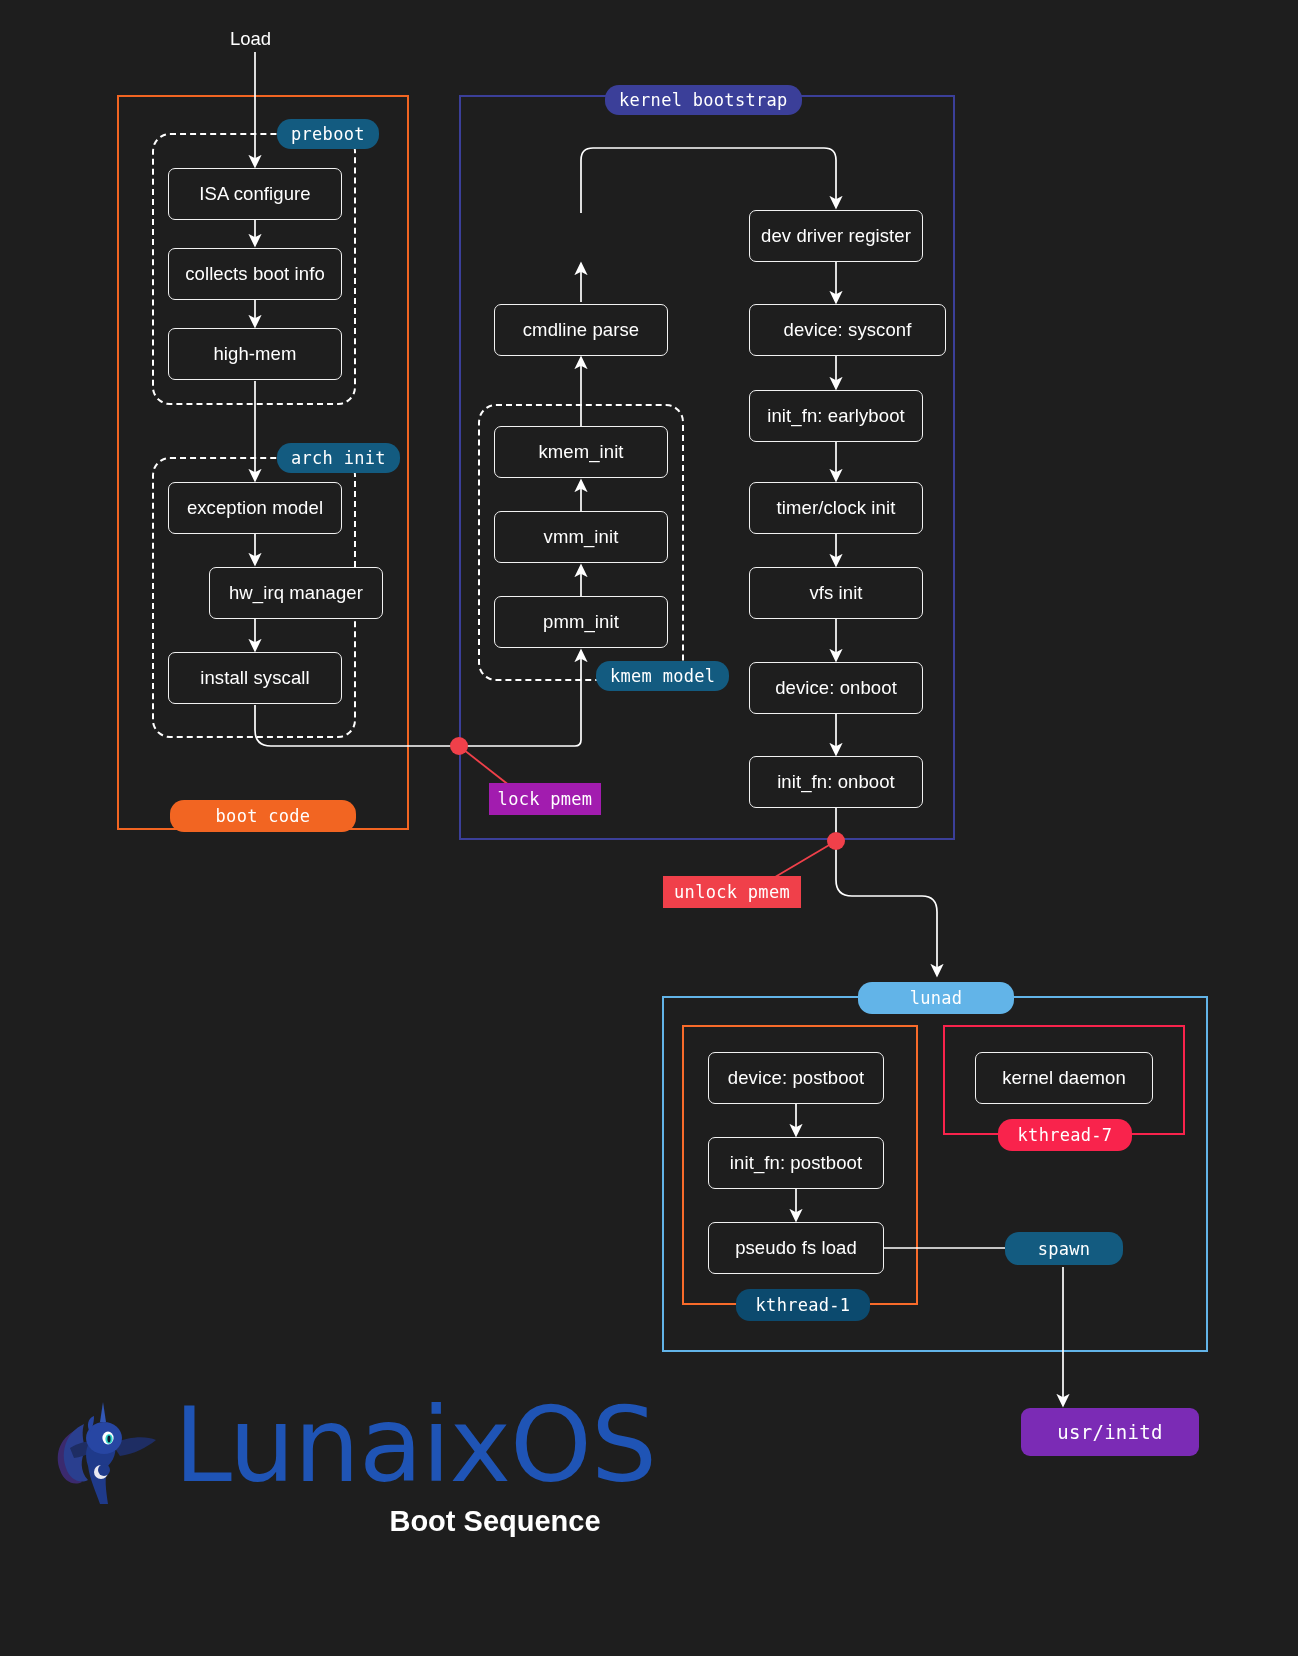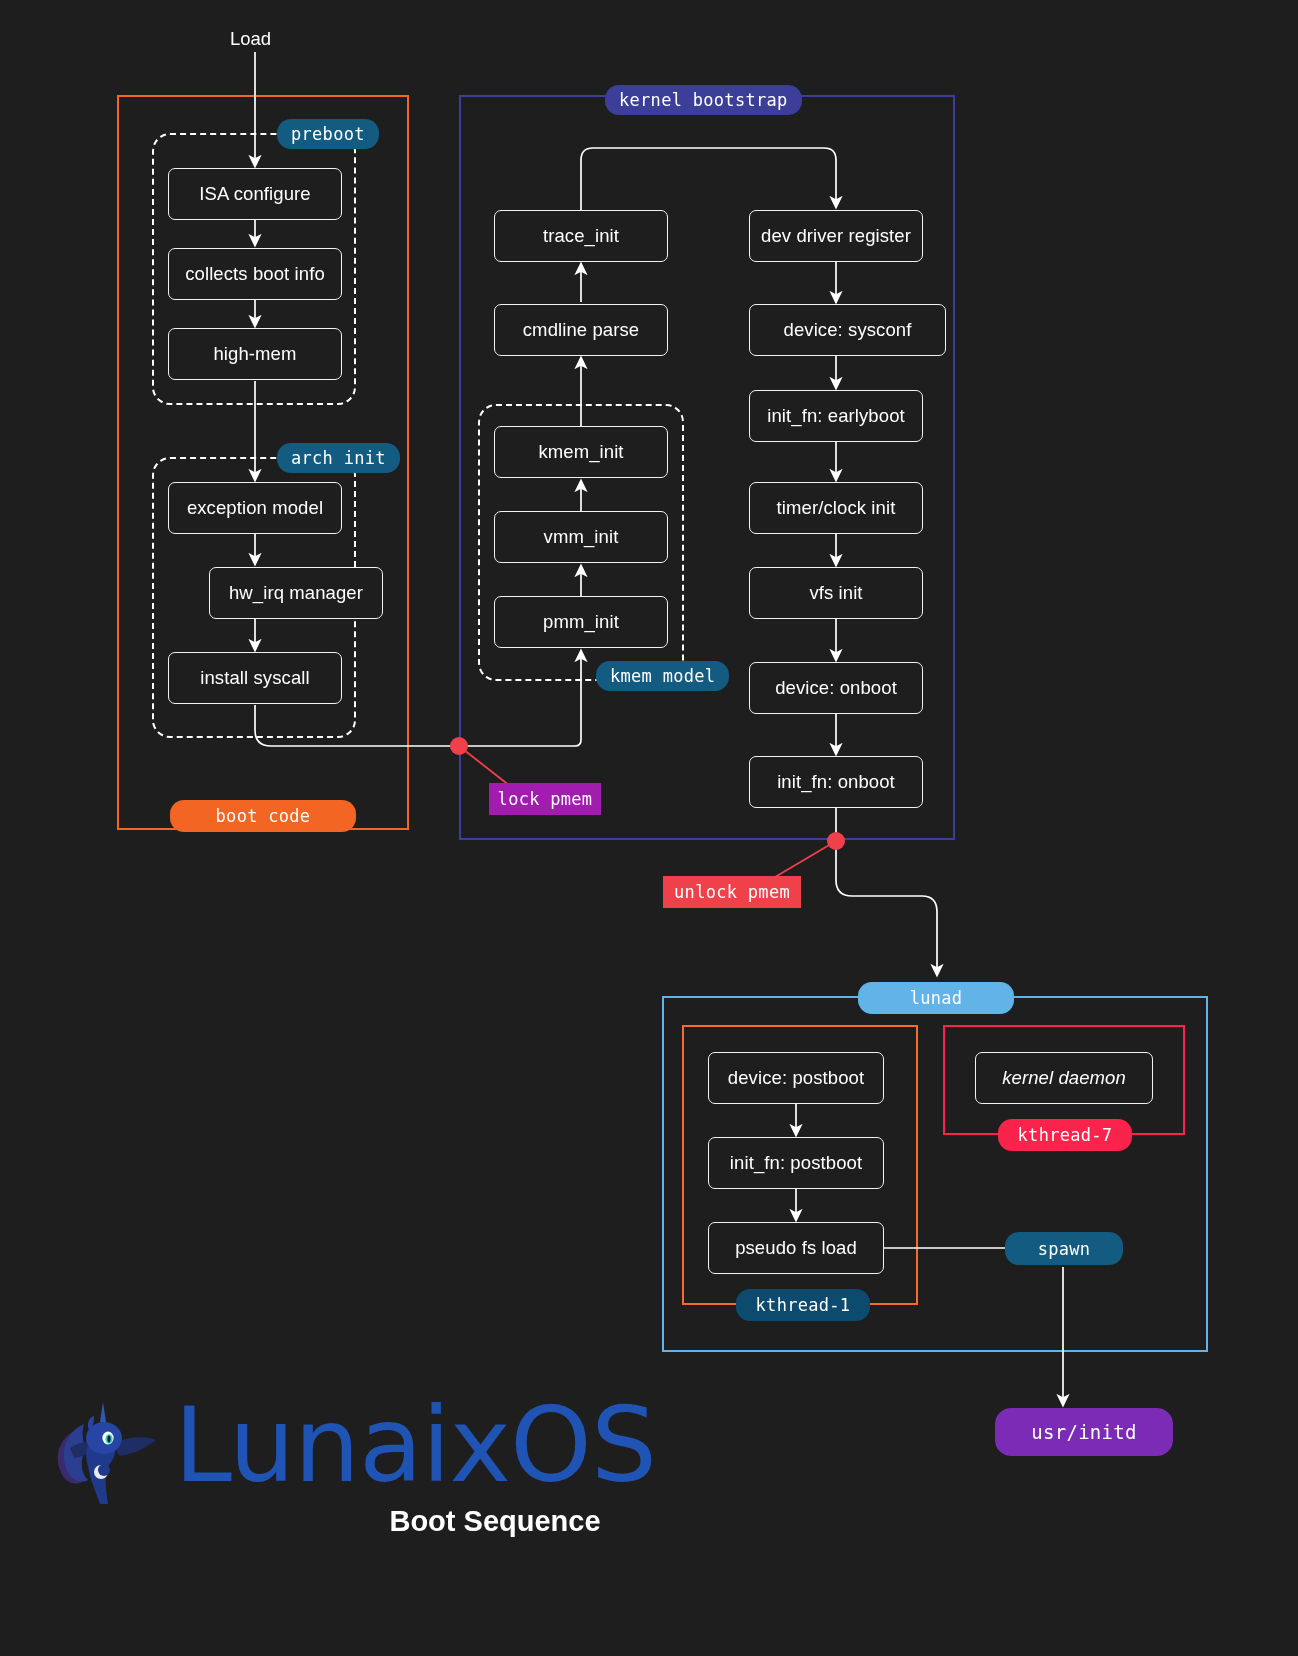--- a/index.html
+++ b/index.html
@@ -113,52 +113,51 @@
   <div class="plain" style="left:230px;top:28px;">Load</div>
 
   <div class="node" style="left:168px;top:248px;width:174px;height:52px;">collects boot info</div>
   <div class="node" style="left:168px;top:168px;width:174px;height:52px;">ISA configure</div>
   <div class="node" style="left:168px;top:328px;width:174px;height:52px;">high-mem</div>
 
   <div class="node" style="left:168px;top:482px;width:174px;height:52px;">exception model</div>
   <div class="node" style="left:168px;top:567px;width:174px;height:52px;margin-left:41px;">hw_irq manager</div>
   <div class="node" style="left:168px;top:652px;width:174px;height:52px;">install syscall</div>
 
-  <div class="node" style="left:494px;top:210px;width:174px;height:52px;">trace_init</div>
   <div class="node" style="left:494px;top:304px;width:174px;height:52px;">cmdline parse</div>
   <div class="node" style="left:494px;top:426px;width:174px;height:52px;">kmem_init</div>
   <div class="node" style="left:494px;top:511px;width:174px;height:52px;">vmm_init</div>
   <div class="node" style="left:494px;top:596px;width:174px;height:52px;">pmm_init</div>
 
   <div class="node" style="left:749px;top:210px;width:174px;height:52px;">dev driver register</div>
   <div class="node" style="left:749px;top:304px;width:197px;height:52px;">device: sysconf</div>
   <div class="node" style="left:749px;top:390px;width:174px;height:52px;">init_fn: earlyboot</div>
   <div class="node" style="left:749px;top:482px;width:174px;height:52px;">timer/clock init</div>
   <div class="node" style="left:749px;top:567px;width:174px;height:52px;">vfs init</div>
   <div class="node" style="left:749px;top:662px;width:174px;height:52px;">device: onboot</div>
   <div class="node" style="left:749px;top:756px;width:174px;height:52px;">init_fn: onboot</div>
 
   <div class="node" style="left:708px;top:1052px;width:176px;height:52px;">device: postboot</div>
   <div class="node" style="left:708px;top:1137px;width:176px;height:52px;">init_fn: postboot</div>
   <div class="node" style="left:708px;top:1222px;width:176px;height:52px;">pseudo fs load</div>
-  <div class="node" style="left:975px;top:1052px;width:178px;height:52px;font-style:italic;">kernel daemon</div>
+  <div class="node" style="left:975px;top:1052px;width:178px;height:52px;">kernel daemon</div>
 
   <div class="tag" style="left:277px;top:119px;height:30px;background:#135b80;">preboot</div>
   <div class="tag" style="left:277px;top:443px;height:30px;background:#135b80;">arch init</div>
   <div class="tag" style="left:596px;top:661px;height:30px;background:#135b80;">kmem model</div>
   <div class="tag" style="left:170px;top:800px;width:186px;height:32px;background:#f26522;">boot code</div>
   <div class="tag" style="left:605px;top:85px;height:30px;background:#3b3f99;">kernel bootstrap</div>
   <div class="tag" style="left:858px;top:982px;width:156px;height:32px;background:#62b4e8;">lunad</div>
   <div class="tag" style="left:736px;top:1289px;width:134px;height:32px;background:#0c4a6e;">kthread-1</div>
   <div class="tag" style="left:998px;top:1119px;width:134px;height:32px;background:#f9234c;">kthread-7</div>
 
   <div class="tag tag-sq" style="left:489px;top:783px;width:112px;height:32px;background:#a21caf;">lock pmem</div>
   <div class="tag tag-sq" style="left:663px;top:876px;width:138px;height:32px;background:#f0404a;">unlock pmem</div>
   <div class="tag" style="left:1005px;top:1232px;width:118px;height:33px;background:#135b80;">spawn</div>
-  <div class="tag" style="left:995px;top:1408px;width:178px;height:48px;background:#7b2bb5;border-radius:16px;font-size:19px;">usr/initd</div>
+  <div class="tag" style="left:1021px;top:1408px;width:178px;height:48px;background:#7b2bb5;border-radius:9px;font-size:19px;">usr/initd</div>
 
   <div id="logo-wrap">
     <svg width="140" height="120" viewBox="0 0 140 120">
 
       <path d="M46,36 C26,44 20,62 26,78 C30,90 40,94 48,90 C40,82 40,70 46,62 C42,52 44,42 46,36Z" fill="#3b2a6e"></path>
       <path d="M50,32 C32,40 26,60 32,76 C36,88 46,92 54,88 C46,80 46,66 52,58 C48,48 48,38 50,32Z" fill="#2a3f8f"></path>
 
       <path d="M78,52 C96,44 112,44 122,48 C112,56 100,62 86,64Z" fill="#1e2d63"></path>
       <path d="M36,56 C50,48 62,48 70,52 C62,60 52,64 40,66Z" fill="#1e2d63"></path>
 

